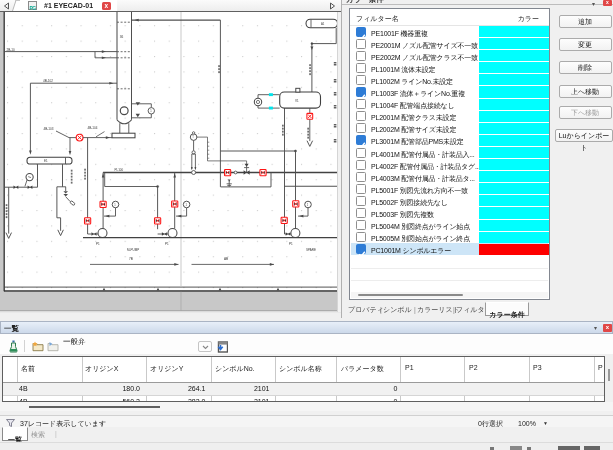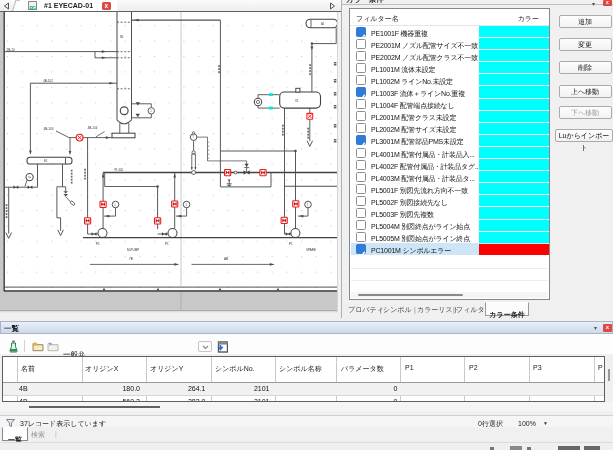--- a/index.html
+++ b/index.html
@@ -457,21 +457,21 @@
         </svg>
 <div class="abs" style="left:24px;top:6px;width:1px;height:12px;background:#d2d2d2"></div>
 <svg class="abs" style="left:32px;top:7px" width="12" height="11" viewBox="0 0 12 11">
 <path d="M1 2.5 h3 l1 1.2 h6 v6 h-10 z" fill="#f5e9c8" stroke="#8a7a4a" stroke-width="0.9"></path>
 <path d="M3 0.5 l0.8 1.6 1.8 0.2 -1.3 1.2 0.3 1.8 -1.6 -0.9 -1.6 0.9 0.3 -1.8 -1.3 -1.2 1.8 -0.2 z" fill="#f0a63c"></path>
         </svg>
 <svg class="abs" style="left:47px;top:7px" width="12" height="11" viewBox="0 0 12 11">
 <path d="M1 2.5 h3 l1 1.2 h6 v6 h-10 z" fill="#f1f1ec" stroke="#b0b0a8" stroke-width="0.9"></path>
 <path d="M2.5 1 l3 2 -3 2 z" fill="#7aa8d8"></path>
         </svg>
-<div class="abs t8" style="left:63px;top:17px;color:#222">一般弁</div>
+<div class="abs t8" style="left:63px;top:4px;color:#222">一般弁</div>
 <div class="abs" style="left:198px;top:7.5px;width:14px;height:11px;border:1px solid #c5c5c5;border-radius:2px;box-sizing:border-box;background:#fdfdfd"></div>
         <svg class="abs" style="left:202px;top:11px" width="7" height="5" viewBox="0 0 7 5">
           <path d="M1 1 L3.5 3.5 L6 1" stroke="#888" stroke-width="1.1" fill="none"></path>
         </svg>
 <svg class="abs" style="left:216px;top:7.5px" width="12" height="12" viewBox="0 0 12 12">
 <rect x="2.5" y="1" width="9" height="10" fill="#fff" stroke="#555" stroke-width="1.4"></rect>
 <rect x="2.5" y="1" width="9" height="2.6" fill="#888"></rect>
 <path d="M4.5 4 v4 m-2.2 -2.2 l2.2 2.6 2.2 -2.6" stroke="#2e6fd0" stroke-width="1.6" fill="none"></path>
         </svg>
 </div>

